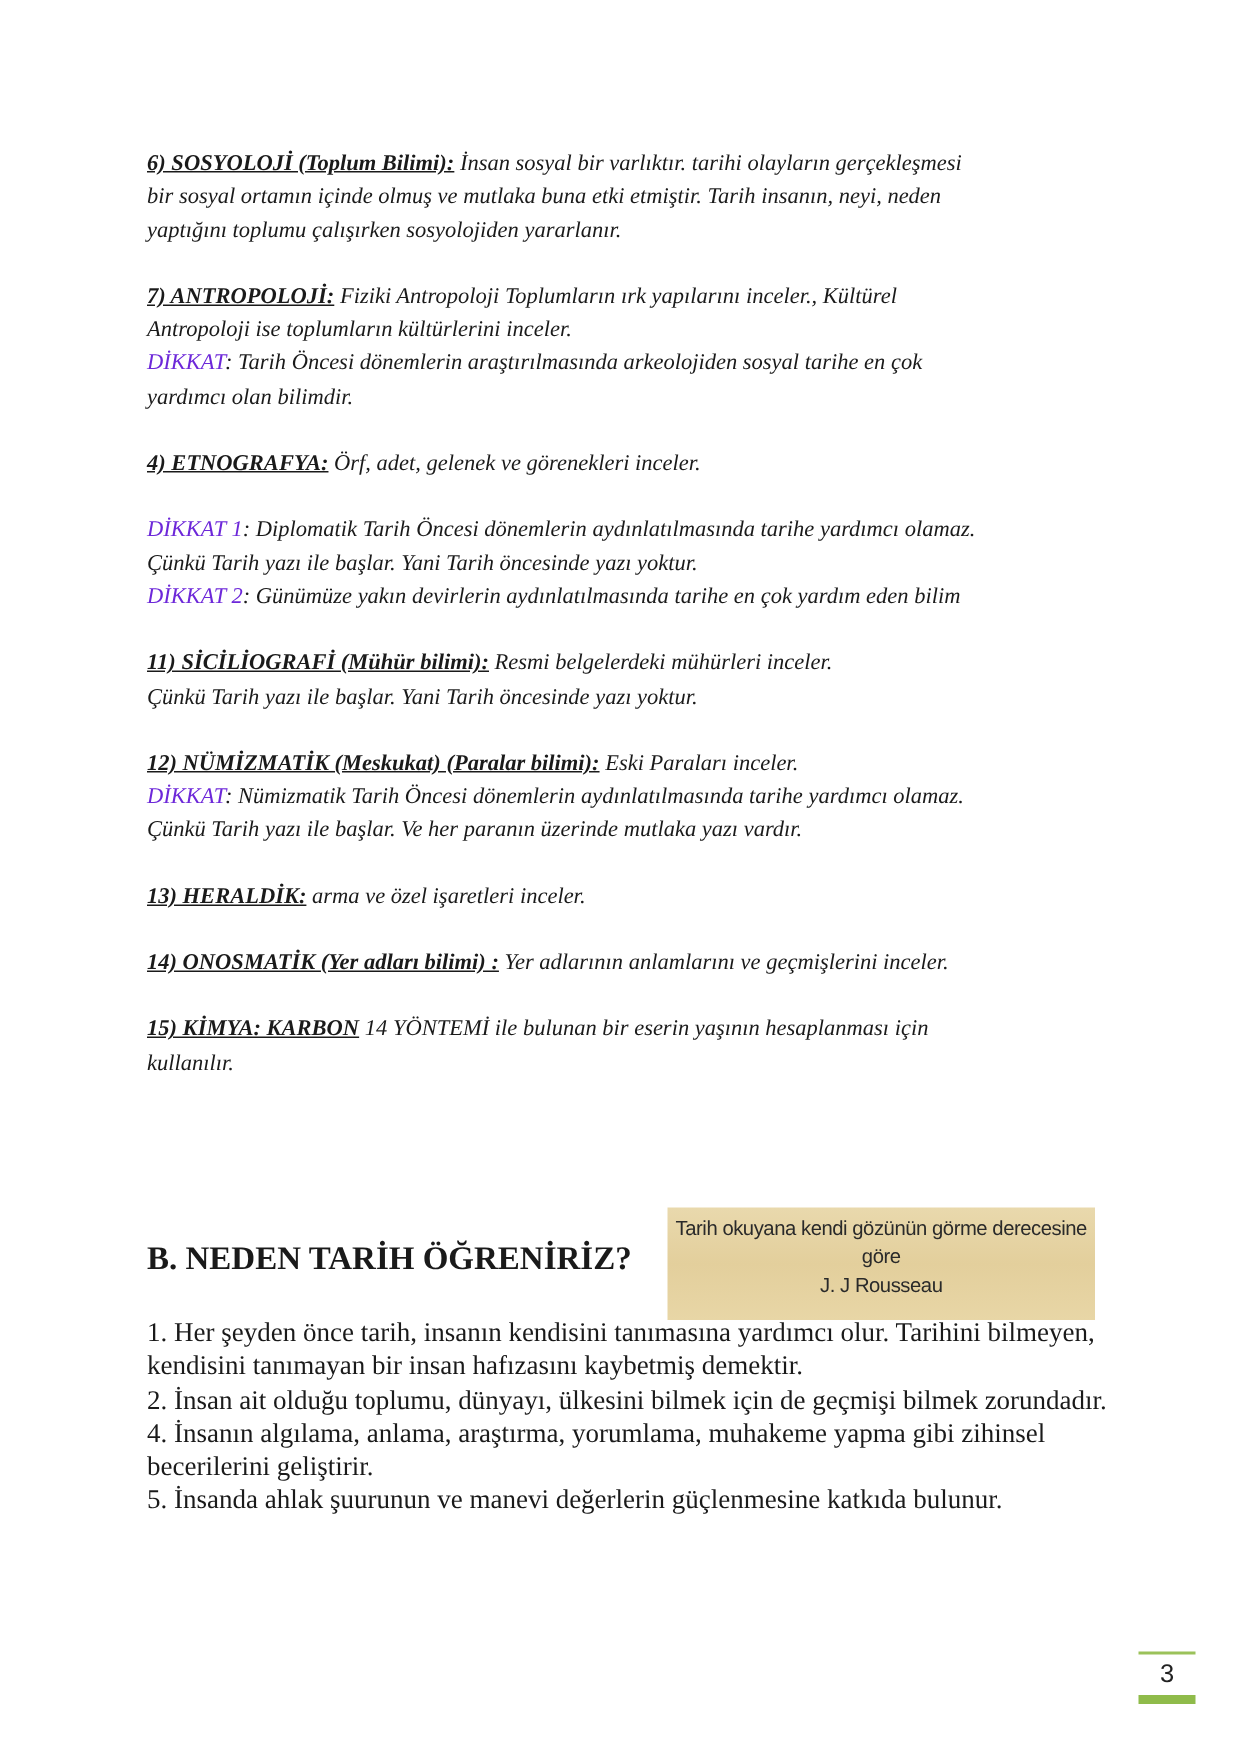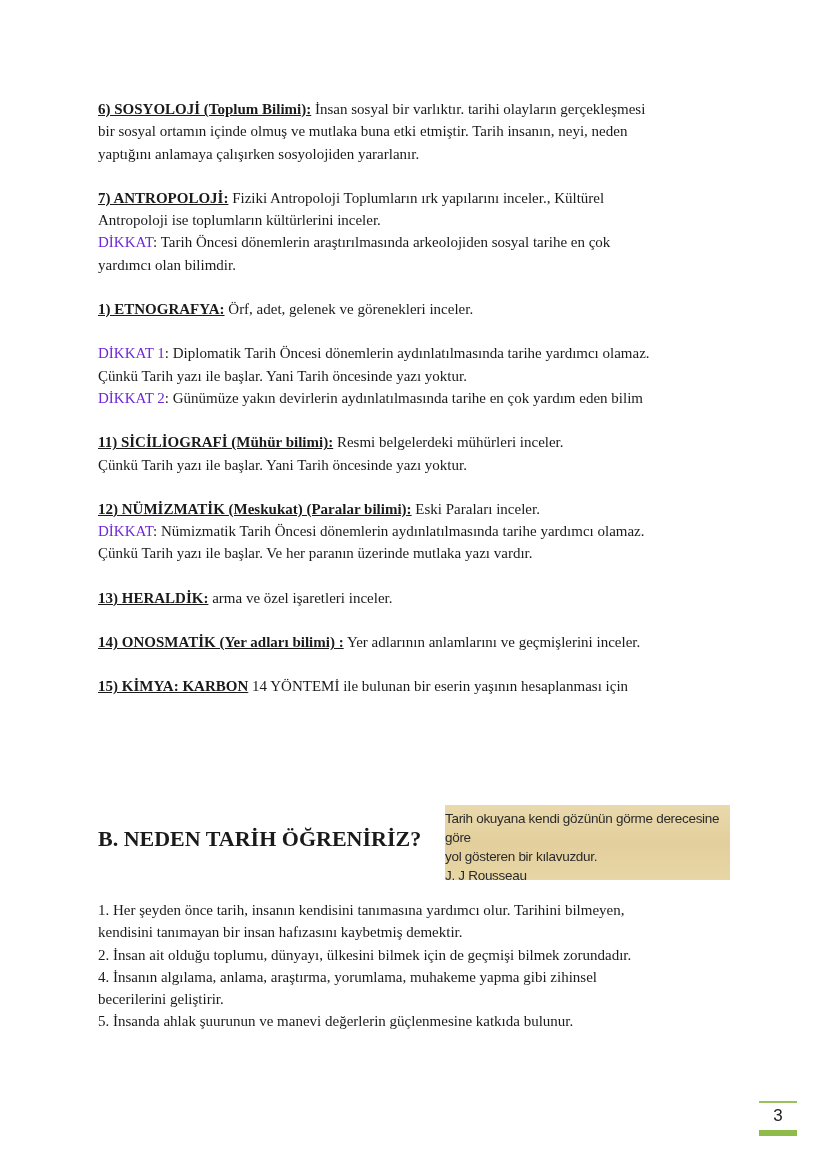--- a/index.html
+++ b/index.html
@@ -1,54 +1,54 @@
 <!DOCTYPE html>
 <html><head>
 <meta charset="utf-8">
 <style>
   html, body { margin:0; padding:0; background:#ffffff; }
   body { width:828px; height:1171px; position:relative; overflow:hidden;
          font-family:"Liberation Serif", "DejaVu Serif", serif; color:#1a1a1a; }
-  .content { position:absolute; left:98px; top:98px; width:640px; font-size:15px; line-height:22.3px; }
+  .content { position:absolute; left:98px; top:98px; width:640px; font-size:15px; line-height:22.3px;font-style:italic; }
   .para { margin:0 0 22px 0; }
   .line { display:block; white-space:nowrap; }
   .head { font-weight:bold; text-decoration:underline; }
   .dikkat { color:#6d28d9; }
   .section-title { position:absolute; left:98px; top:826px; font-size:22px; font-weight:bold; white-space:nowrap; }
   .quote-box { position:absolute; left:445px; top:805px; width:285px; height:75px;
                background:linear-gradient(180deg,#e9d9ad 0%,#e3cf9c 50%,#e8d6a6 100%);
                font-family:"Liberation Sans","DejaVu Sans",sans-serif; font-size:13.5px; line-height:19px;
-               color:#2a2a2a; padding-top:4px; box-sizing:border-box; letter-spacing:-0.3px; }
-  .list { position:absolute; left:98px; top:899px; width:650px; font-size:15px; line-height:22.3px; }
+               text-align:center; color:#2a2a2a; padding-top:4px; box-sizing:border-box; letter-spacing:-0.3px; }
+  .list { position:absolute; left:98px; top:877px; width:650px; font-size:18px; line-height:22.3px; }
   .page-num { position:absolute; left:759px; top:1101px; width:38px; text-align:center; }
   .pn-top { height:2px; background:#9bc25a; margin-bottom:3px; }
   .pn-text { font-family:"Liberation Sans","DejaVu Sans",sans-serif; font-size:17px; line-height:20px; color:#222; }
   .pn-bot { height:6px; background:#8fbb4a; margin-top:4px; }
 </style>
 </head>
 <body>
 
 <div class="content">
 
   <div class="para">
     <span class="line"><span class="head">6) SOSYOLOJİ (Toplum Bilimi):</span><span> İnsan sosyal bir varlıktır. tarihi olayların gerçekleşmesi</span></span>
     <span class="line">bir sosyal ortamın içinde olmuş ve mutlaka buna etki etmiştir. Tarih insanın, neyi, neden</span>
-    <span class="line">yaptığını anlamaya çalışırken sosyolojiden yararlanır.</span>
+    <span class="line">yaptığını toplumu çalışırken sosyolojiden yararlanır.</span>
   </div>
 
   <div class="para">
     <span class="line"><span class="head">7) ANTROPOLOJİ:</span><span> Fiziki Antropoloji Toplumların ırk yapılarını inceler., Kültürel</span></span>
     <span class="line">Antropoloji ise toplumların kültürlerini inceler.</span>
     <span class="line"><span class="dikkat">DİKKAT</span><span>: Tarih Öncesi dönemlerin araştırılmasında arkeolojiden sosyal tarihe en çok</span></span>
     <span class="line">yardımcı olan bilimdir.</span>
   </div>
 
 
   <div class="para">
-    <span class="line"><span class="head">1) ETNOGRAFYA:</span><span> Örf, adet, gelenek ve görenekleri inceler.</span></span>
+    <span class="line"><span class="head">4) ETNOGRAFYA:</span><span> Örf, adet, gelenek ve görenekleri inceler.</span></span>
   </div>
 
   <div class="para">
     <span class="line"><span class="dikkat">DİKKAT 1</span><span>: Diplomatik Tarih Öncesi dönemlerin aydınlatılmasında tarihe yardımcı olamaz.</span></span>
     <span class="line">Çünkü Tarih yazı ile başlar. Yani Tarih öncesinde yazı yoktur.</span>
     <span class="line"><span class="dikkat">DİKKAT 2</span><span>: Günümüze yakın devirlerin aydınlatılmasında tarihe en çok yardım eden bilim</span></span>
   </div>
 
   <div class="para">
     <span class="line"><span class="head">11) SİCİLİOGRAFİ (Mühür bilimi):</span><span> Resmi belgelerdeki mühürleri inceler.</span></span>
@@ -64,28 +64,28 @@
   <div class="para">
     <span class="line"><span class="head">13) HERALDİK:</span><span> arma ve özel işaretleri inceler.</span></span>
   </div>
 
   <div class="para">
     <span class="line"><span class="head">14) ONOSMATİK (Yer adları bilimi) :</span><span> Yer adlarının anlamlarını ve geçmişlerini inceler.</span></span>
   </div>
 
   <div class="para">
     <span class="line"><span class="head">15) KİMYA: KARBON</span><span> 14 YÖNTEMİ ile bulunan bir eserin yaşının hesaplanması için</span></span>
+    <span class="line">kullanılır.</span>
   </div>
 </div>
 
 <div class="section-title">B. NEDEN TARİH ÖĞRENİRİZ?</div>
 
 <div class="quote-box">
   <div>Tarih okuyana kendi gözünün görme derecesine göre</div>
-  <div>yol gösteren bir kılavuzdur.</div>
   <div>J. J Rousseau</div>
 </div>
 
 <div class="list">
   <span class="line">1. Her şeyden önce tarih, insanın kendisini tanımasına yardımcı olur. Tarihini bilmeyen,</span>
   <span class="line">kendisini tanımayan bir insan hafızasını kaybetmiş demektir.</span>
   <span class="line">2. İnsan ait olduğu toplumu, dünyayı, ülkesini bilmek için de geçmişi bilmek zorundadır.</span>
   <span class="line">4. İnsanın algılama, anlama, araştırma, yorumlama, muhakeme yapma gibi zihinsel</span>
   <span class="line">becerilerini geliştirir.</span>
   <span class="line">5. İnsanda ahlak şuurunun ve manevi değerlerin güçlenmesine katkıda bulunur.</span>

